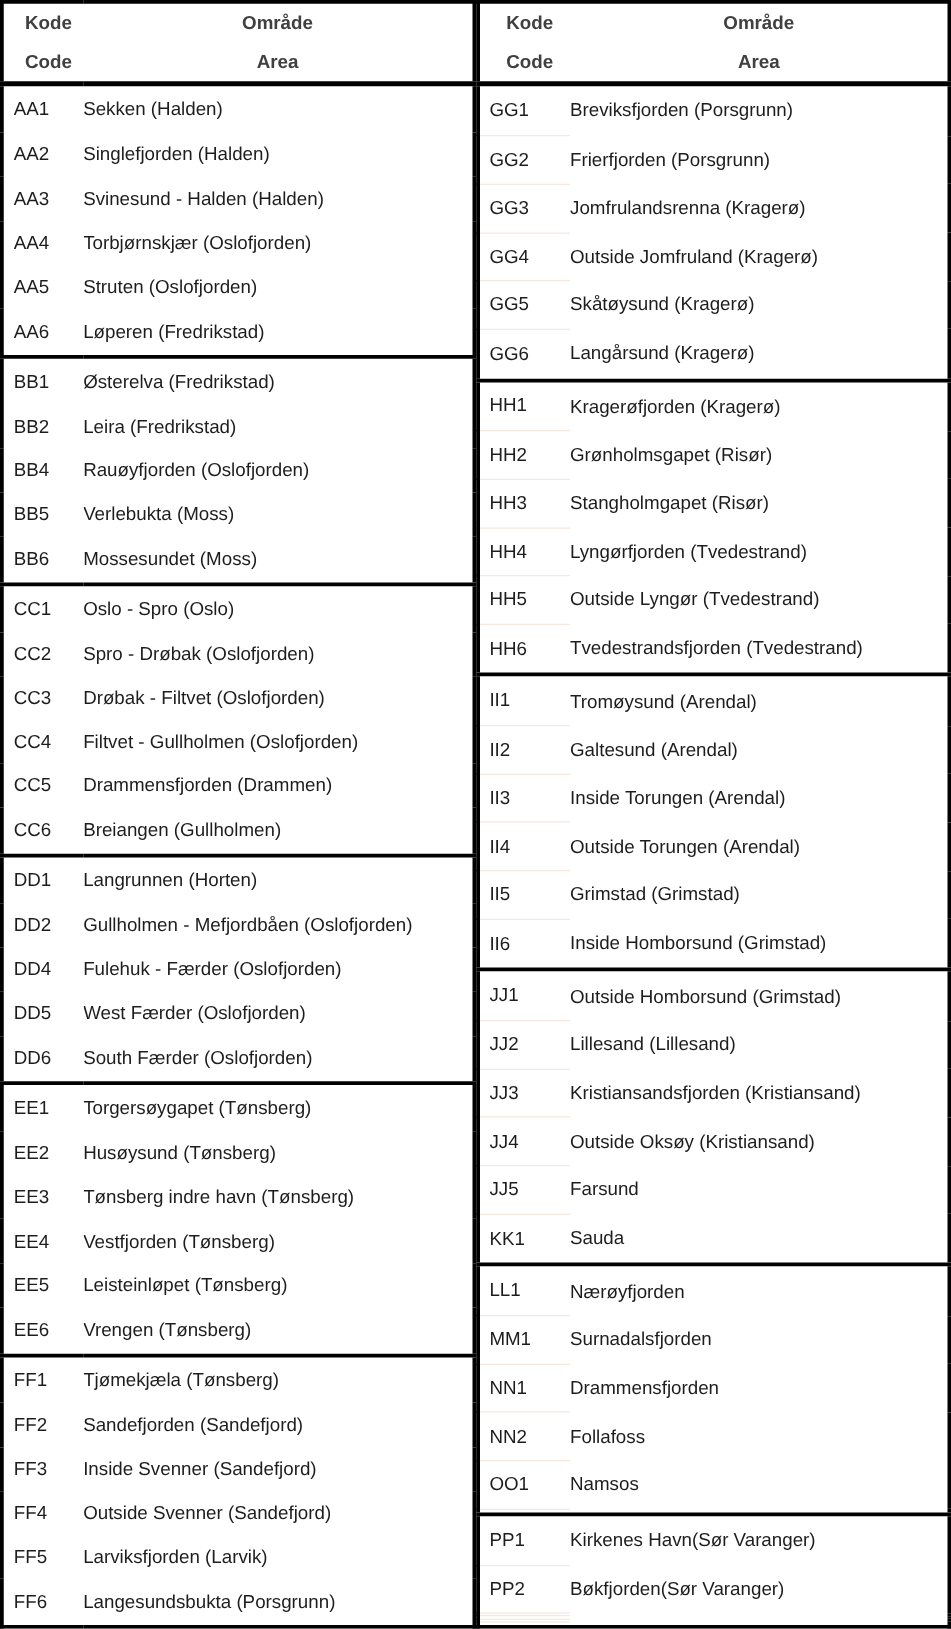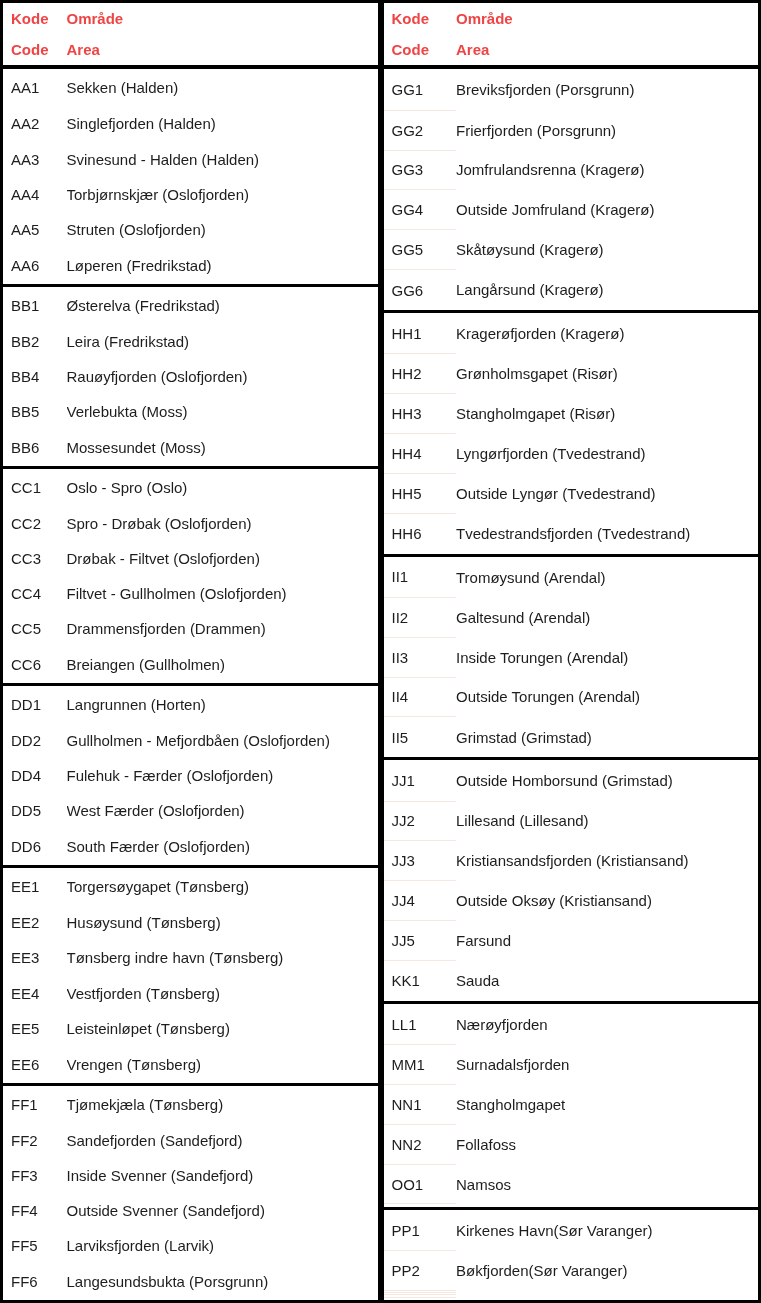--- a/index.html
+++ b/index.html
@@ -32,23 +32,24 @@
     font-size: 15px;
     color: #1d1d1f;
     white-space: nowrap;
     overflow: hidden;
   }
   td.area, th.area { padding-left: 0; }
 
   thead tr { height: 62px; }
   thead th {
     font-weight: bold;
-    color: #ef4444;
+    color: #404040;
     border-bottom: 4px solid #000;
     vertical-align: middle;
+    text-align: center;
   }
   thead th .hline { line-height: 31px; }
 
   tbody.section { border-top: 3px solid #000; }
 
   
   table.area-table.right tbody.section tr:not(:last-child) td.code {
     border-bottom: 1px solid #f7e8df;
   }
 </style>
@@ -307,20 +308,24 @@
           <td class="area">Inside Torungen (Arendal)</td>
         </tr>
         <tr>
           <td class="code">II4</td>
           <td class="area">Outside Torungen (Arendal)</td>
         </tr>
         <tr>
           <td class="code">II5</td>
           <td class="area">Grimstad (Grimstad)</td>
         </tr>
+        <tr>
+          <td class="code">II6</td>
+          <td class="area">Inside Homborsund (Grimstad)</td>
+        </tr>
       </tbody>
       <tbody class="section">
         <tr>
           <td class="code">JJ1</td>
           <td class="area">Outside Homborsund (Grimstad)</td>
         </tr>
         <tr>
           <td class="code">JJ2</td>
           <td class="area">Lillesand (Lillesand)</td>
         </tr>
@@ -345,21 +350,21 @@
         <tr>
           <td class="code">LL1</td>
           <td class="area">Nærøyfjorden</td>
         </tr>
         <tr>
           <td class="code">MM1</td>
           <td class="area">Surnadalsfjorden</td>
         </tr>
         <tr>
           <td class="code">NN1</td>
-          <td class="area">Stangholmgapet</td>
+          <td class="area">Drammensfjorden</td>
         </tr>
         <tr>
           <td class="code">NN2</td>
           <td class="area">Follafoss</td>
         </tr>
         <tr>
           <td class="code">OO1</td>
           <td class="area">Namsos</td>
         </tr>
         <tr>

